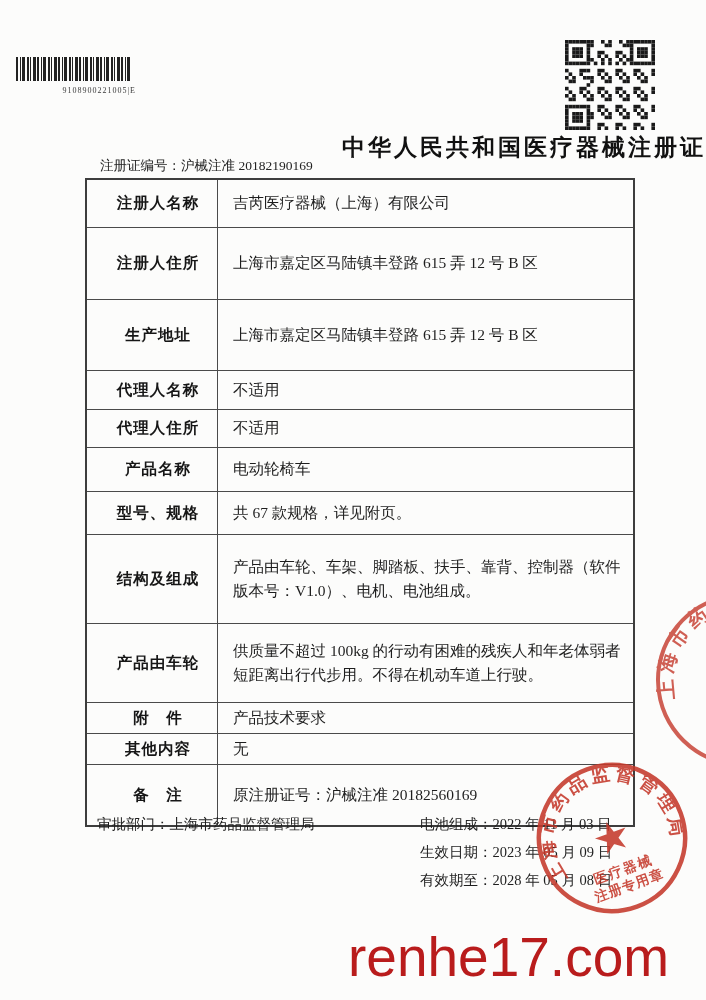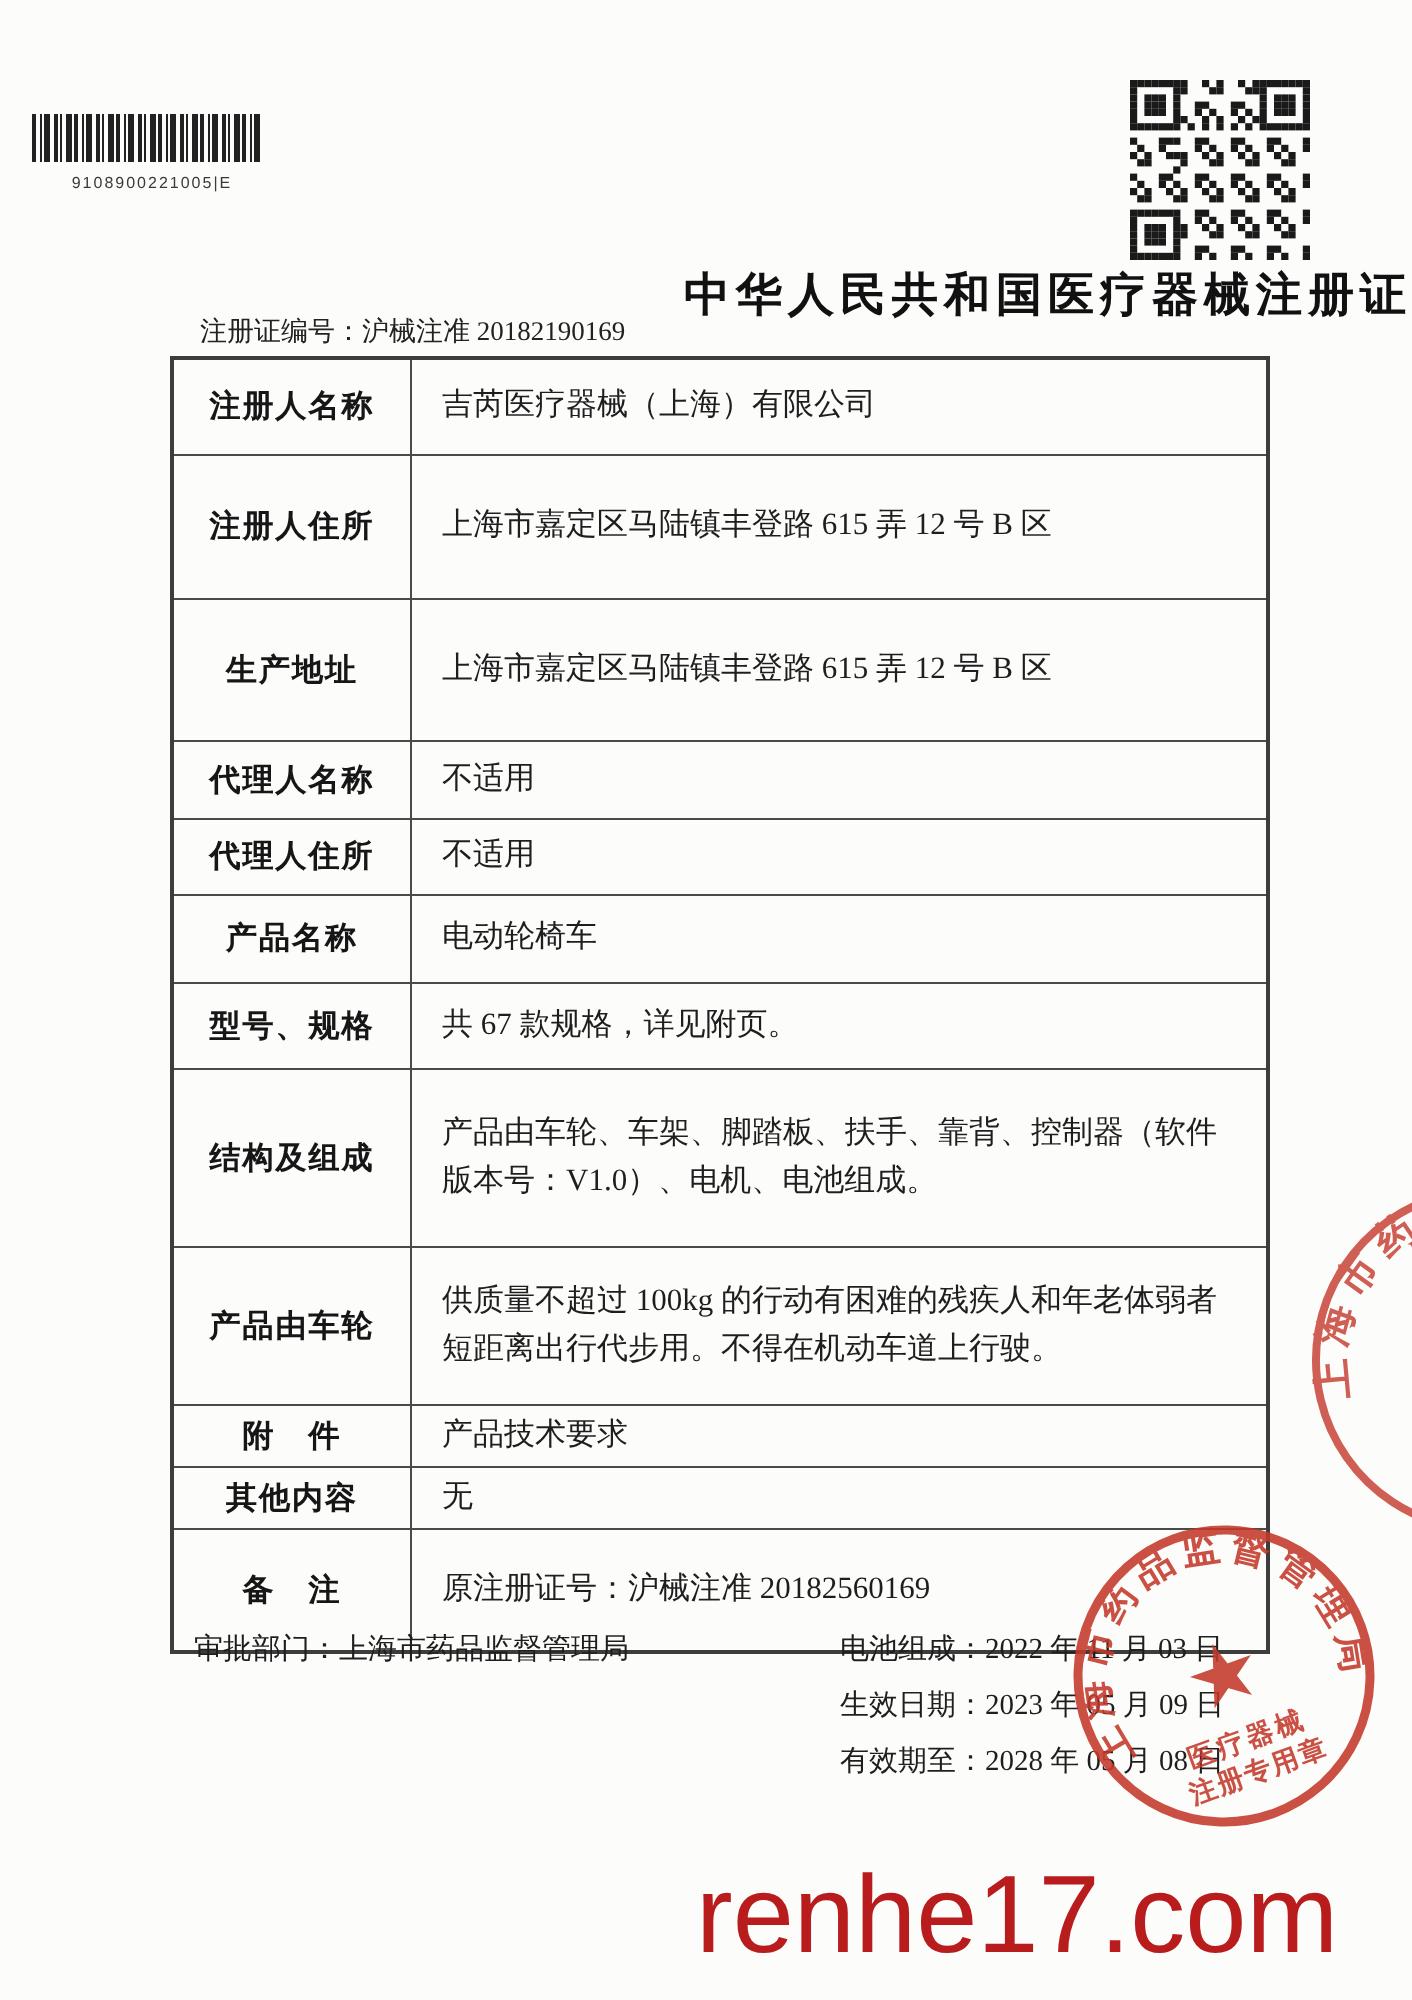--- a/index.html
+++ b/index.html
@@ -1,31 +1,31 @@
 <!DOCTYPE html>
 <html><head>
 <meta charset="utf-8">
 <style>
   html,body{margin:0;padding:0;}
   body{background:#e8e8e8;font-family:"Liberation Serif", serif;}
   .page{position:relative;width:706px;height:1000px;margin:0 auto;background:#fcfcfb;overflow:hidden;color:#1c1c1c;}
 
   
   .barcode-wrap{position:absolute;left:16px;top:57px;width:120px;}
-  .barcode-text{margin-top:1px;font-family:Liberation Sans, sans-serif;font-size:8px;letter-spacing:1px;color:#3a3a3a;text-align:center;}
+  .barcode-text{margin-top:1px;font-family:Liberation Serif, serif;font-size:8px;letter-spacing:1px;color:#3a3a3a;text-align:right;}
   .qr-wrap{position:absolute;left:565px;top:40px;width:90px;height:90px;}
 
   
   .doc-title{position:absolute;left:0;top:132px;width:100%;text-align:right;
     font-family:"Liberation Sans", sans-serif;font-weight:bold;font-size:23px;letter-spacing:3px;color:#111;}
   .cert-line{position:absolute;left:100px;top:157px;font-size:13.5px;color:#222;text-align:center;}
 
   
   .cert-table{position:absolute;left:85px;top:178px;width:550px;border:2px solid #3d3d3d;box-sizing:border-box;display:flex;flex-direction:column;background:transparent;}
-  .t-row{display:flex;border-top:1px solid #4a4a4a;}
+  .t-row{display:flex;border-top:1px solid #4a4a4a;padding-left:12px;}
   .t-row:first-child{border-top:none;}
   .t-label{width:118px;flex:0 0 118px;border-right:1px solid #4a4a4a;display:flex;align-items:center;justify-content:center;
     font-family:"Liberation Sans", sans-serif;font-weight:bold;font-size:15.5px;letter-spacing:1px;color:#161616;text-align:center;}
   .t-value{flex:1;display:flex;align-items:center;padding:4px 12px 4px 15px;font-size:15.5px;line-height:1.55;color:#1e1e1e;}
   .r0{height:47px}.r1{height:71px}.r2{height:70px}.r3{height:38px}.r4{height:37px}.r5{height:43px}
   .r6{height:42px}.r7{height:88px}.r8{height:78px}.r9{height:30px}.r10{height:30px}.r11{height:60px}
 
   
   .dept-line{position:absolute;left:97px;top:815px;font-size:14.5px;color:#1e1e1e;}
   .dates{position:absolute;left:420px;top:815px;font-size:14.5px;color:#1e1e1e;}

